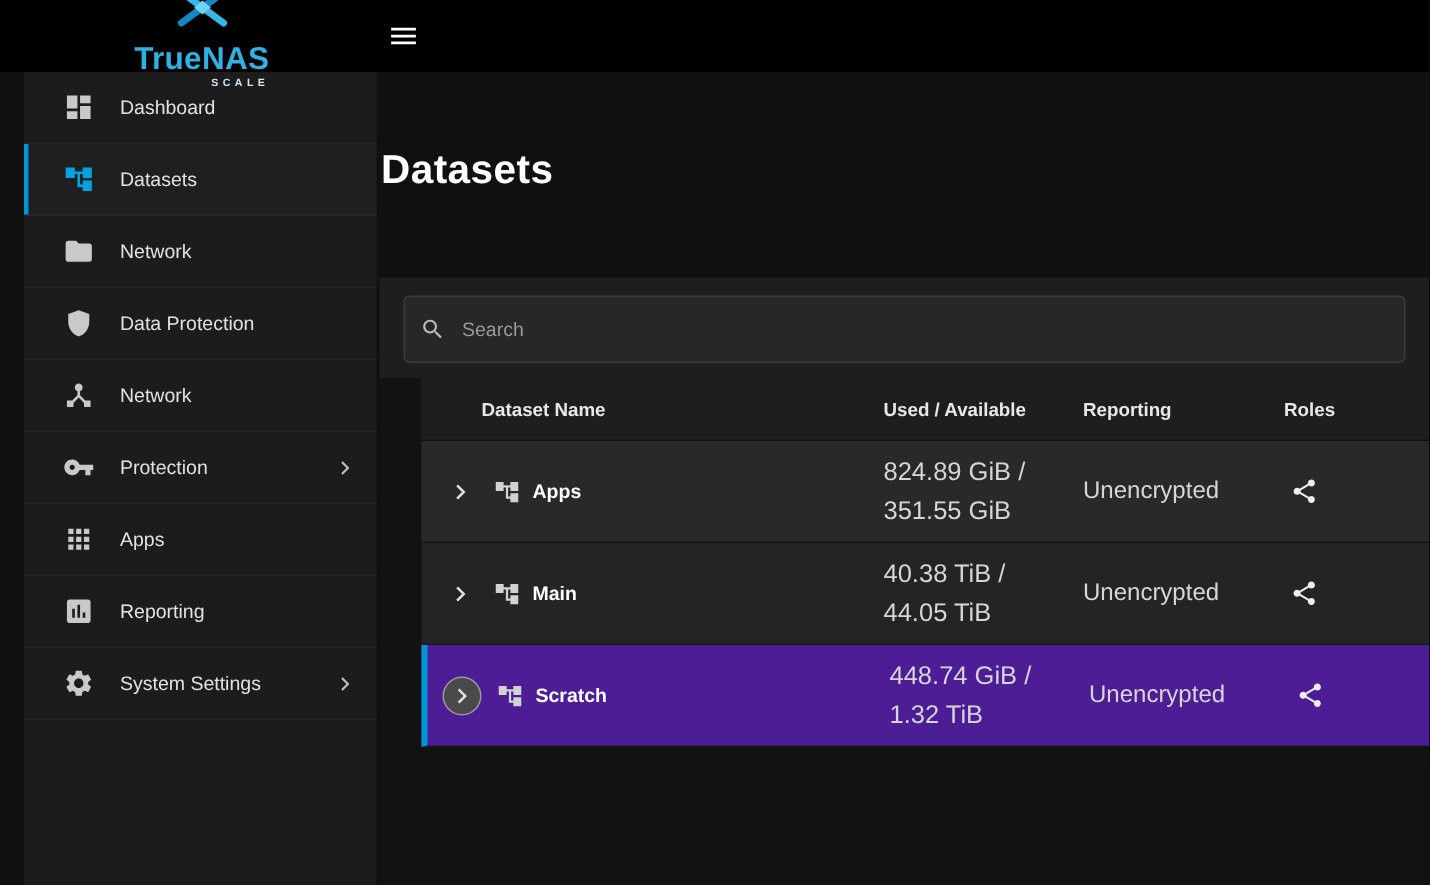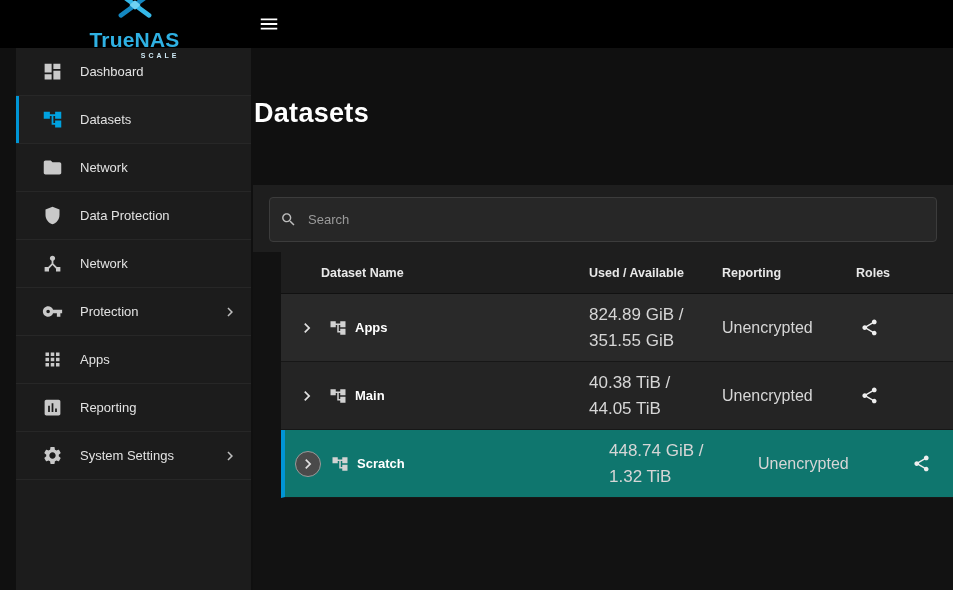--- a/index.html
+++ b/index.html
@@ -66,21 +66,21 @@
   .grid-row { display:grid; grid-template-columns:308px 133px 134px 1fr; align-items:center;margin-left:28px; }
 
   .table-head { background:#1e1e1e; height:42px; border-bottom:1px solid #111; }
   .table-head .hcell { font-size:12.5px; font-weight:700; color:#e8e8e8; }
   .hcell.first { padding-left:40px; }
   .hcell.used-h { padding-right:12px; }
 
   .t-row { min-height:50px; border-bottom:1px solid #171717; cursor:pointer; }
   .t-row.shade-a { background:#292929; }
   .t-row.shade-b { background:#242424; }
-  .t-row.selected { background:#0f766e; border-left:4px solid #0095d5;gap:16px; }
+  .t-row.selected { background:#4c1d95; border-left:4px solid #0095d5; }
 
   .name-cell { display:flex; align-items:center; padding-left:14px; gap:7px; }
   .t-row.selected .name-cell { padding-left:10px; }
   .expand { width:24px; height:24px; display:flex; align-items:center; justify-content:center; flex:none; }
   .expand svg { fill:#e0e0e0; }
   .expand.circled {
     width:26px; height:26px; border-radius:50%; background:#4a4a4a; border:1px solid #9a9a9a;
   }
   .ds-icon { width:20px; height:20px; display:flex; align-items:center; justify-content:center; flex:none; margin-left:2px; }
   .ds-icon svg { fill:#d2d2d2; }

